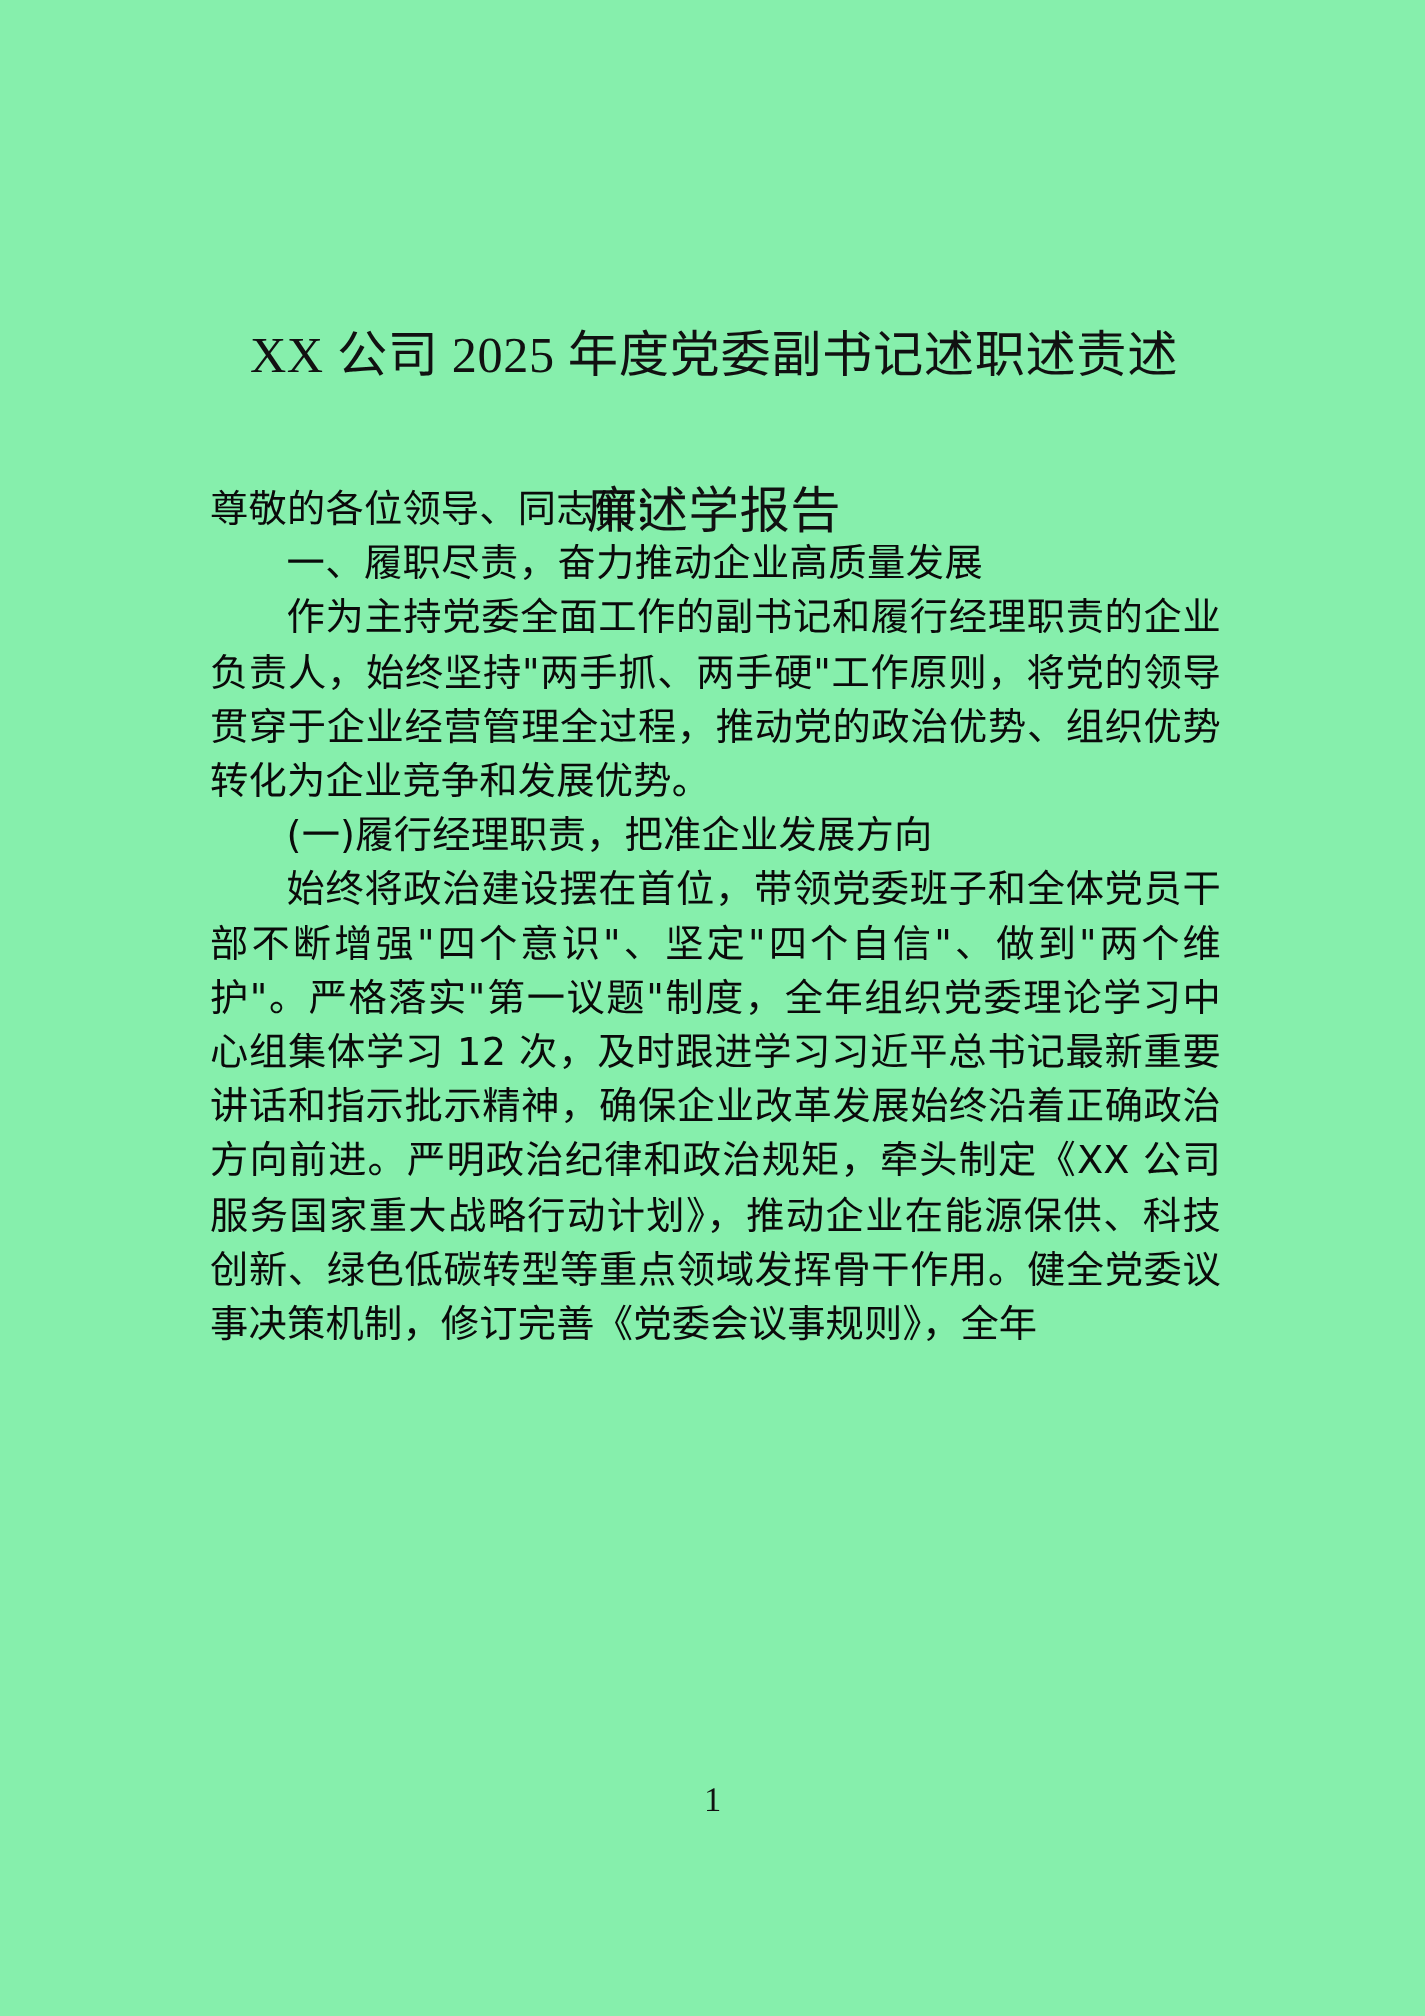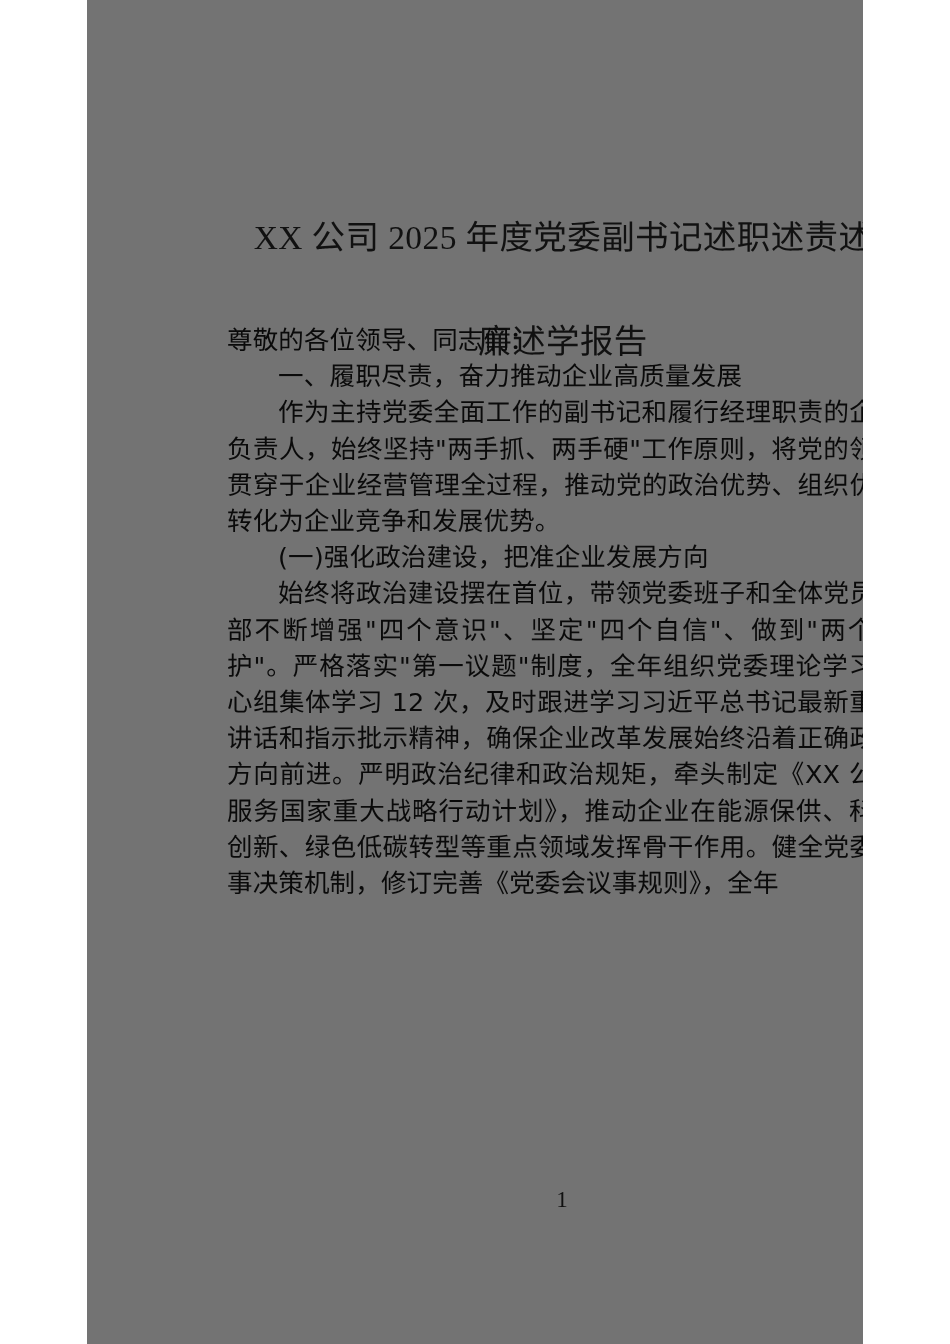--- a/index.html
+++ b/index.html
@@ -3,23 +3,23 @@
 <meta charset="utf-8">
 <title>Document</title>
 <style>
   html, body {
     margin: 0;
     padding: 0;
     background: #ffffff;
   }
   .page {
     position: relative;
-    width: 776px;
+    width: 950px;
     height: 1344px;
-    background: #737373;
+    background: #86efac;
     margin: 0 auto;
     overflow: hidden;
     box-sizing: border-box;
     font-family: "DejaVu Sans", "Liberation Sans", sans-serif;
     color: #000000;
   }
 
   
   .doc-title {
     position: absolute;
@@ -92,21 +92,21 @@
 
   <div class="body-block">
 
     <p class="para">尊敬的各位领导、同志们：</p>
 
 
     <p class="para heading-1">一、履职尽责，奋力推动企业高质量发展</p>
 
     <p class="para indent">作为主持党委全面工作的副书记和履行经理职责的企业负责人，始终坚持"两手抓、两手硬"工作原则，将党的领导贯穿于企业经营管理全过程，推动党的政治优势、组织优势转化为企业竞争和发展优势。</p>
 
-    <p class="para sub-heading">(一)强化政治建设，把准企业发展方向</p>
+    <p class="para sub-heading">(一)履行经理职责，把准企业发展方向</p>
 
     <p class="para indent">始终将政治建设摆在首位，带领党委班子和全体党员干部不断增强"四个意识"、坚定"四个自信"、做到"两个维护"。严格落实"第一议题"制度，全年组织党委理论学习中心组集体学习 12 次，及时跟进学习习近平总书记最新重要讲话和指示批示精神，确保企业改革发展始终沿着正确政治方向前进。严明政治纪律和政治规矩，牵头制定《XX 公司服务国家重大战略行动计划》，推动企业在能源保供、科技创新、绿色低碳转型等重点领域发挥骨干作用。健全党委议事决策机制，修订完善《党委会议事规则》，全年</p>
 
   </div>
 
   <div class="page-number">1</div>
 
 </div>
 
 </body></html>

